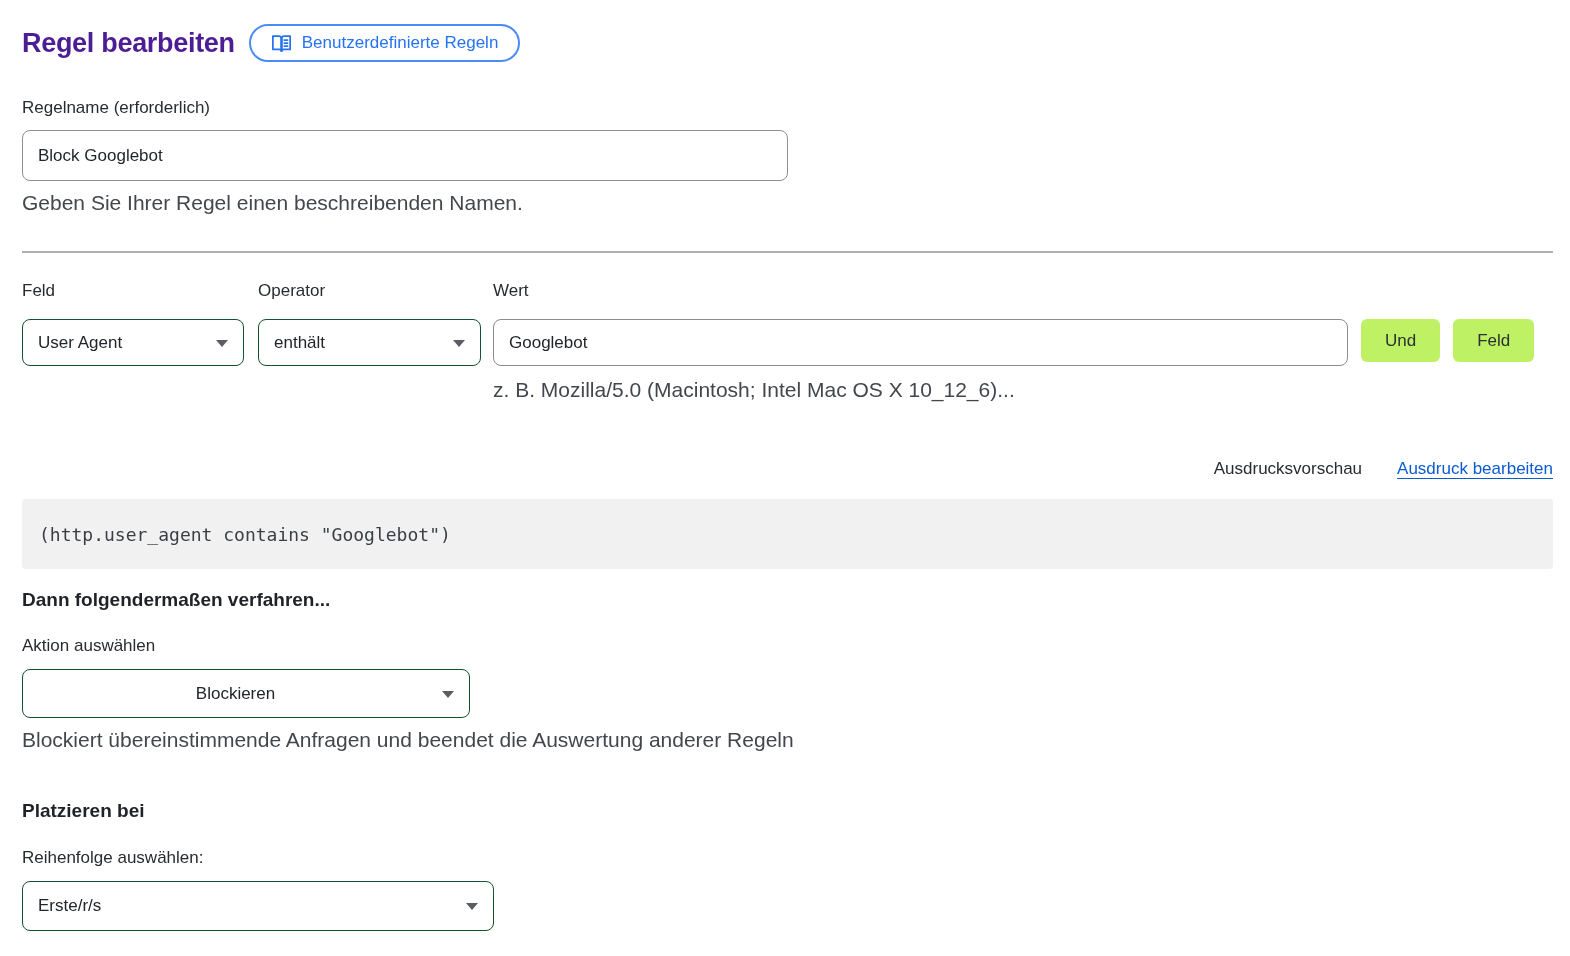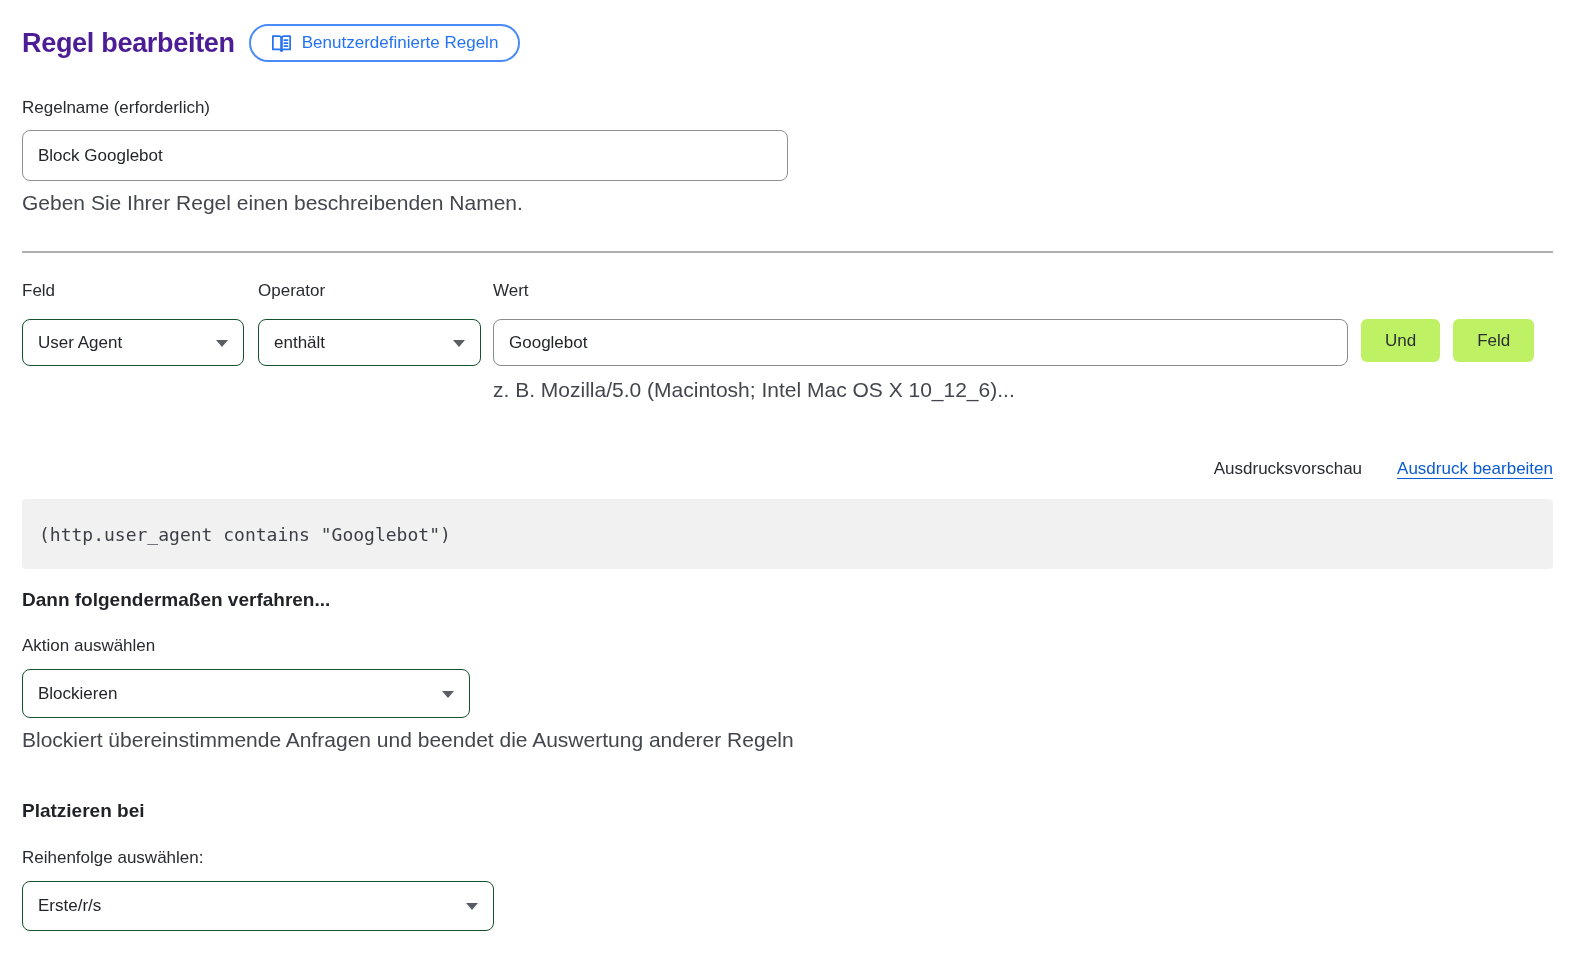--- a/index.html
+++ b/index.html
@@ -93,21 +93,21 @@
   }
   .code-text {
     font-family: "DejaVu Sans Mono", monospace;
     font-size: 18px; color: #3b3f45; white-space: pre;
   }
 
   
   .section-heading { font-size: 19px; font-weight: 700; color: #1f2226; }
   .action-section { margin-top: 20px; }
   .action-section .field-label { margin-top: 25px; }
-  .action-select { width: 448px; height: 49px; margin-top: 13px; }
+  .action-select { width: 448px; height: 49px; margin-top: 13px; justify-content: center; }
   .action-section .helper-text { margin-top: 10px; }
 
   
   .placement-section { margin-top: 48px; }
   .placement-section .field-label { margin-top: 26px; }
   .placement-select { width: 472px; height: 50px; margin-top: 13px; }
 </style>
 </head>
 <body>
 

